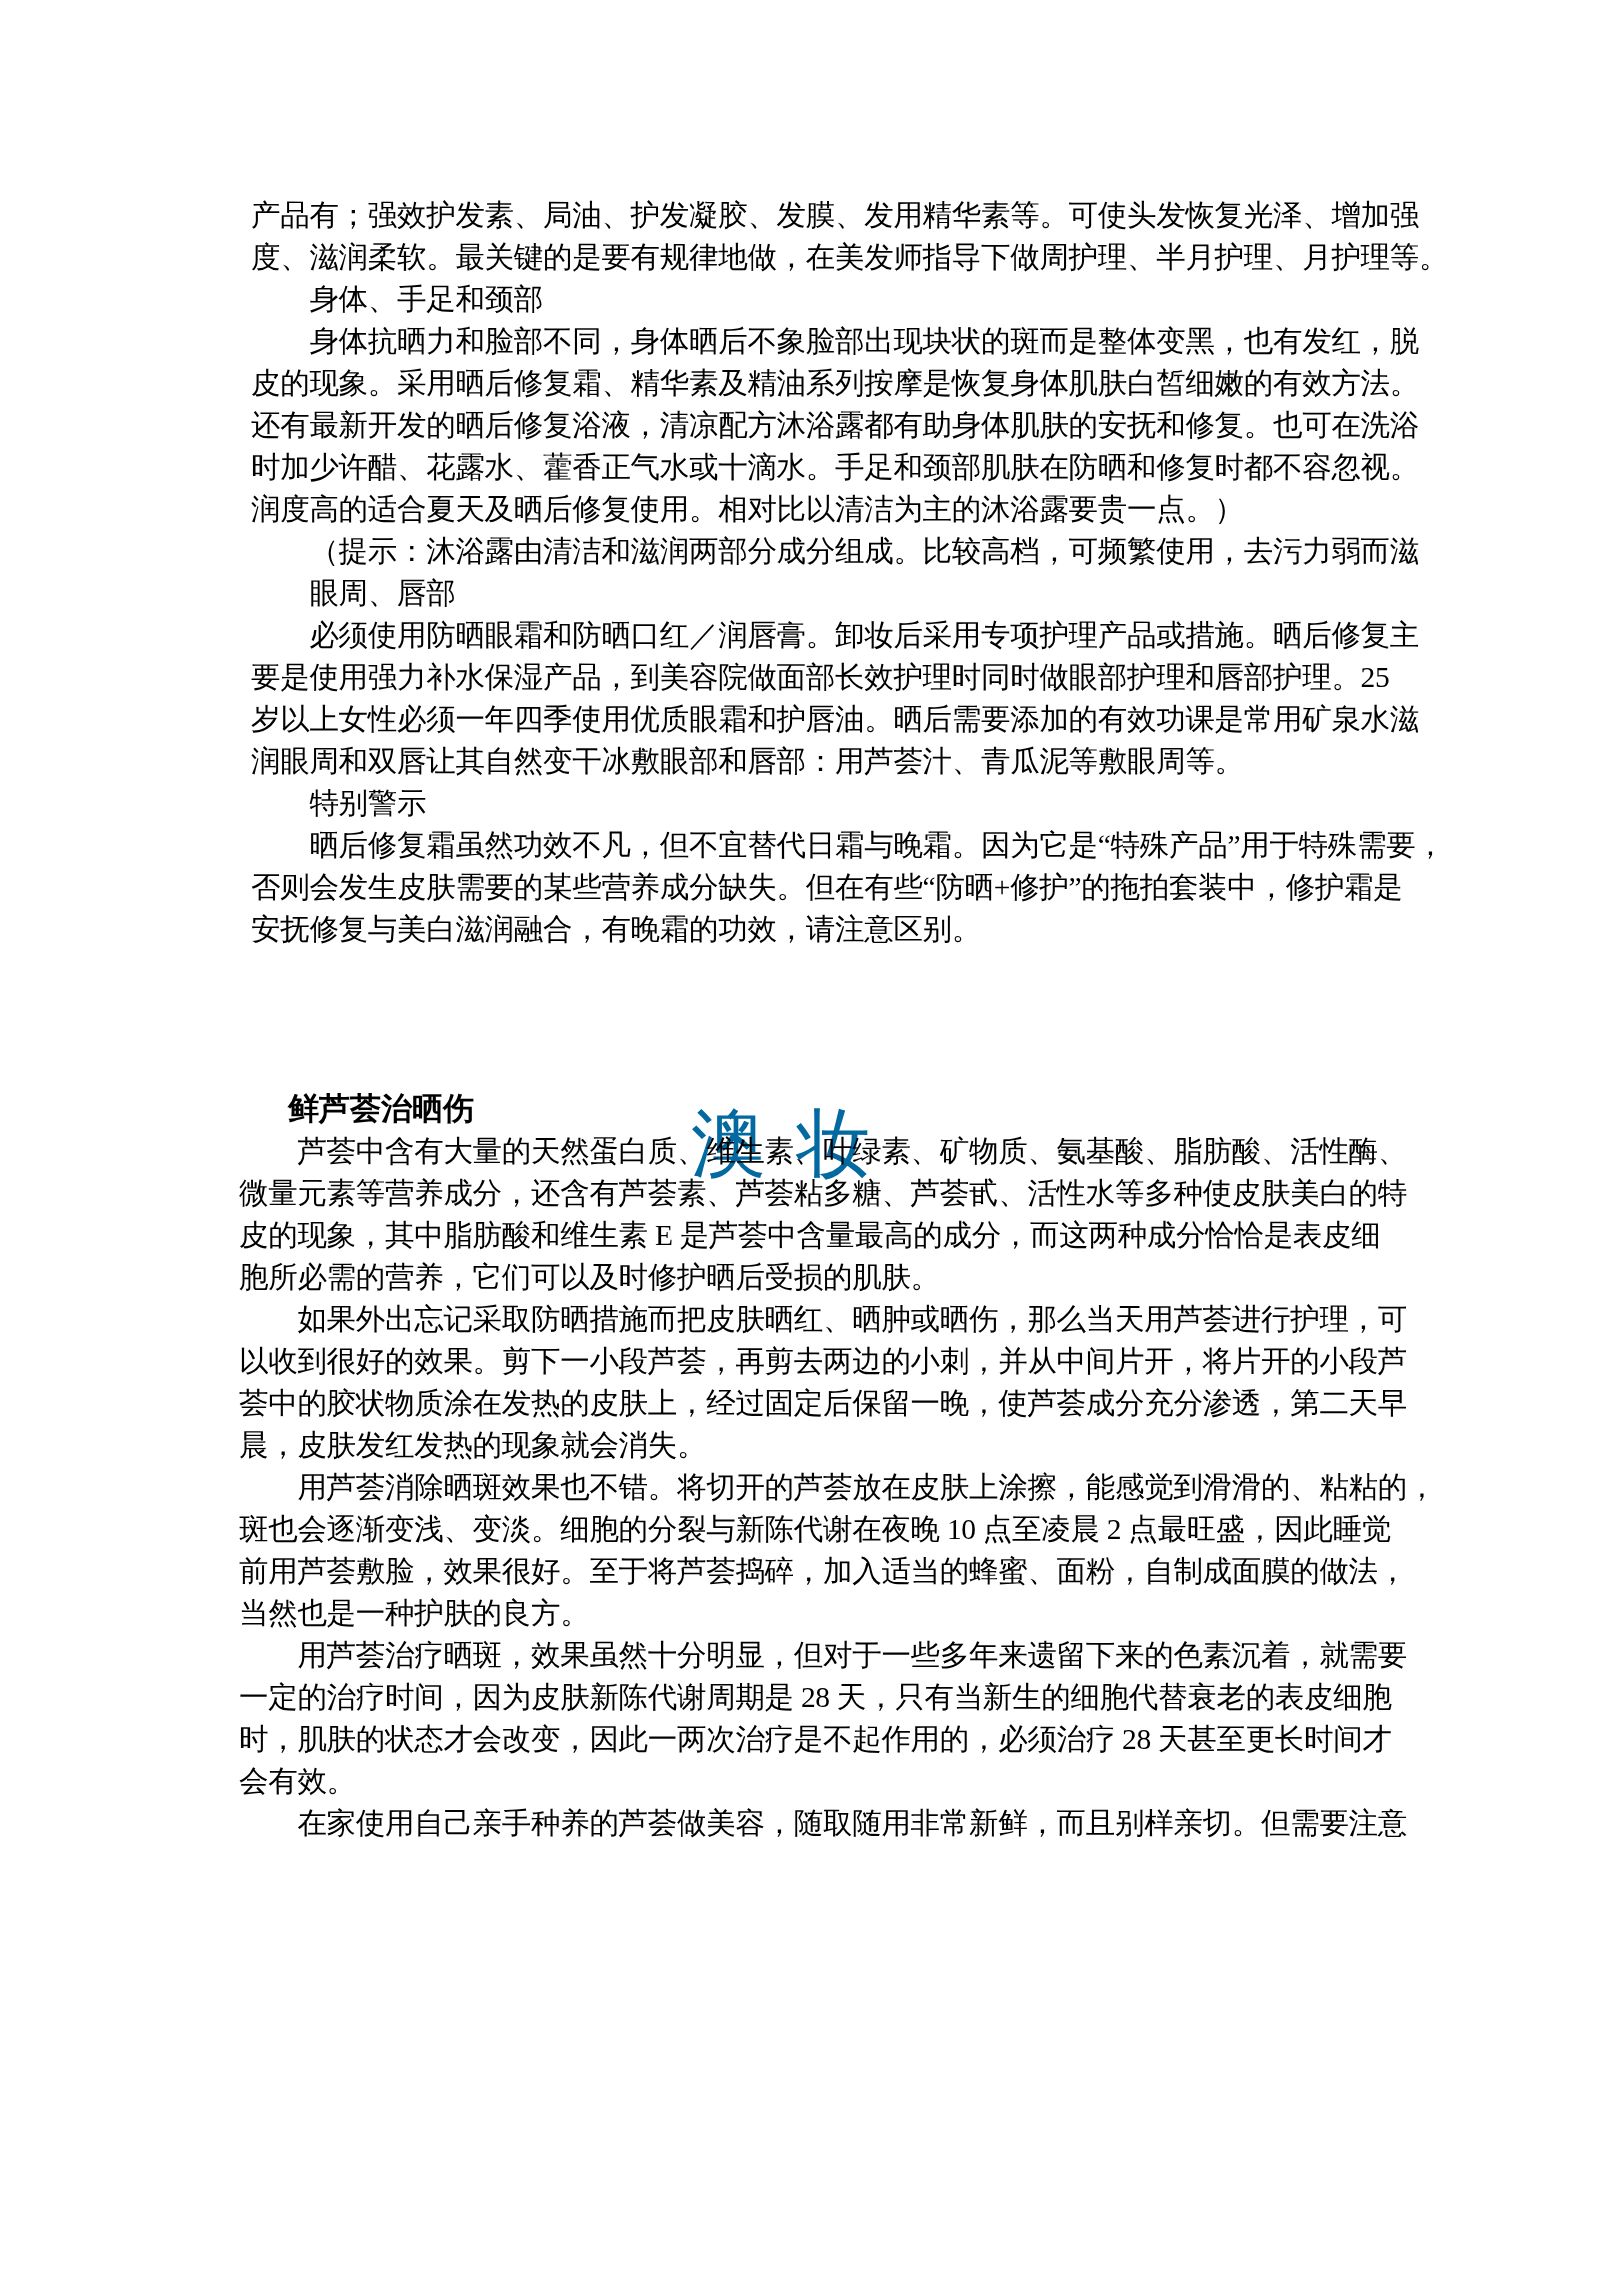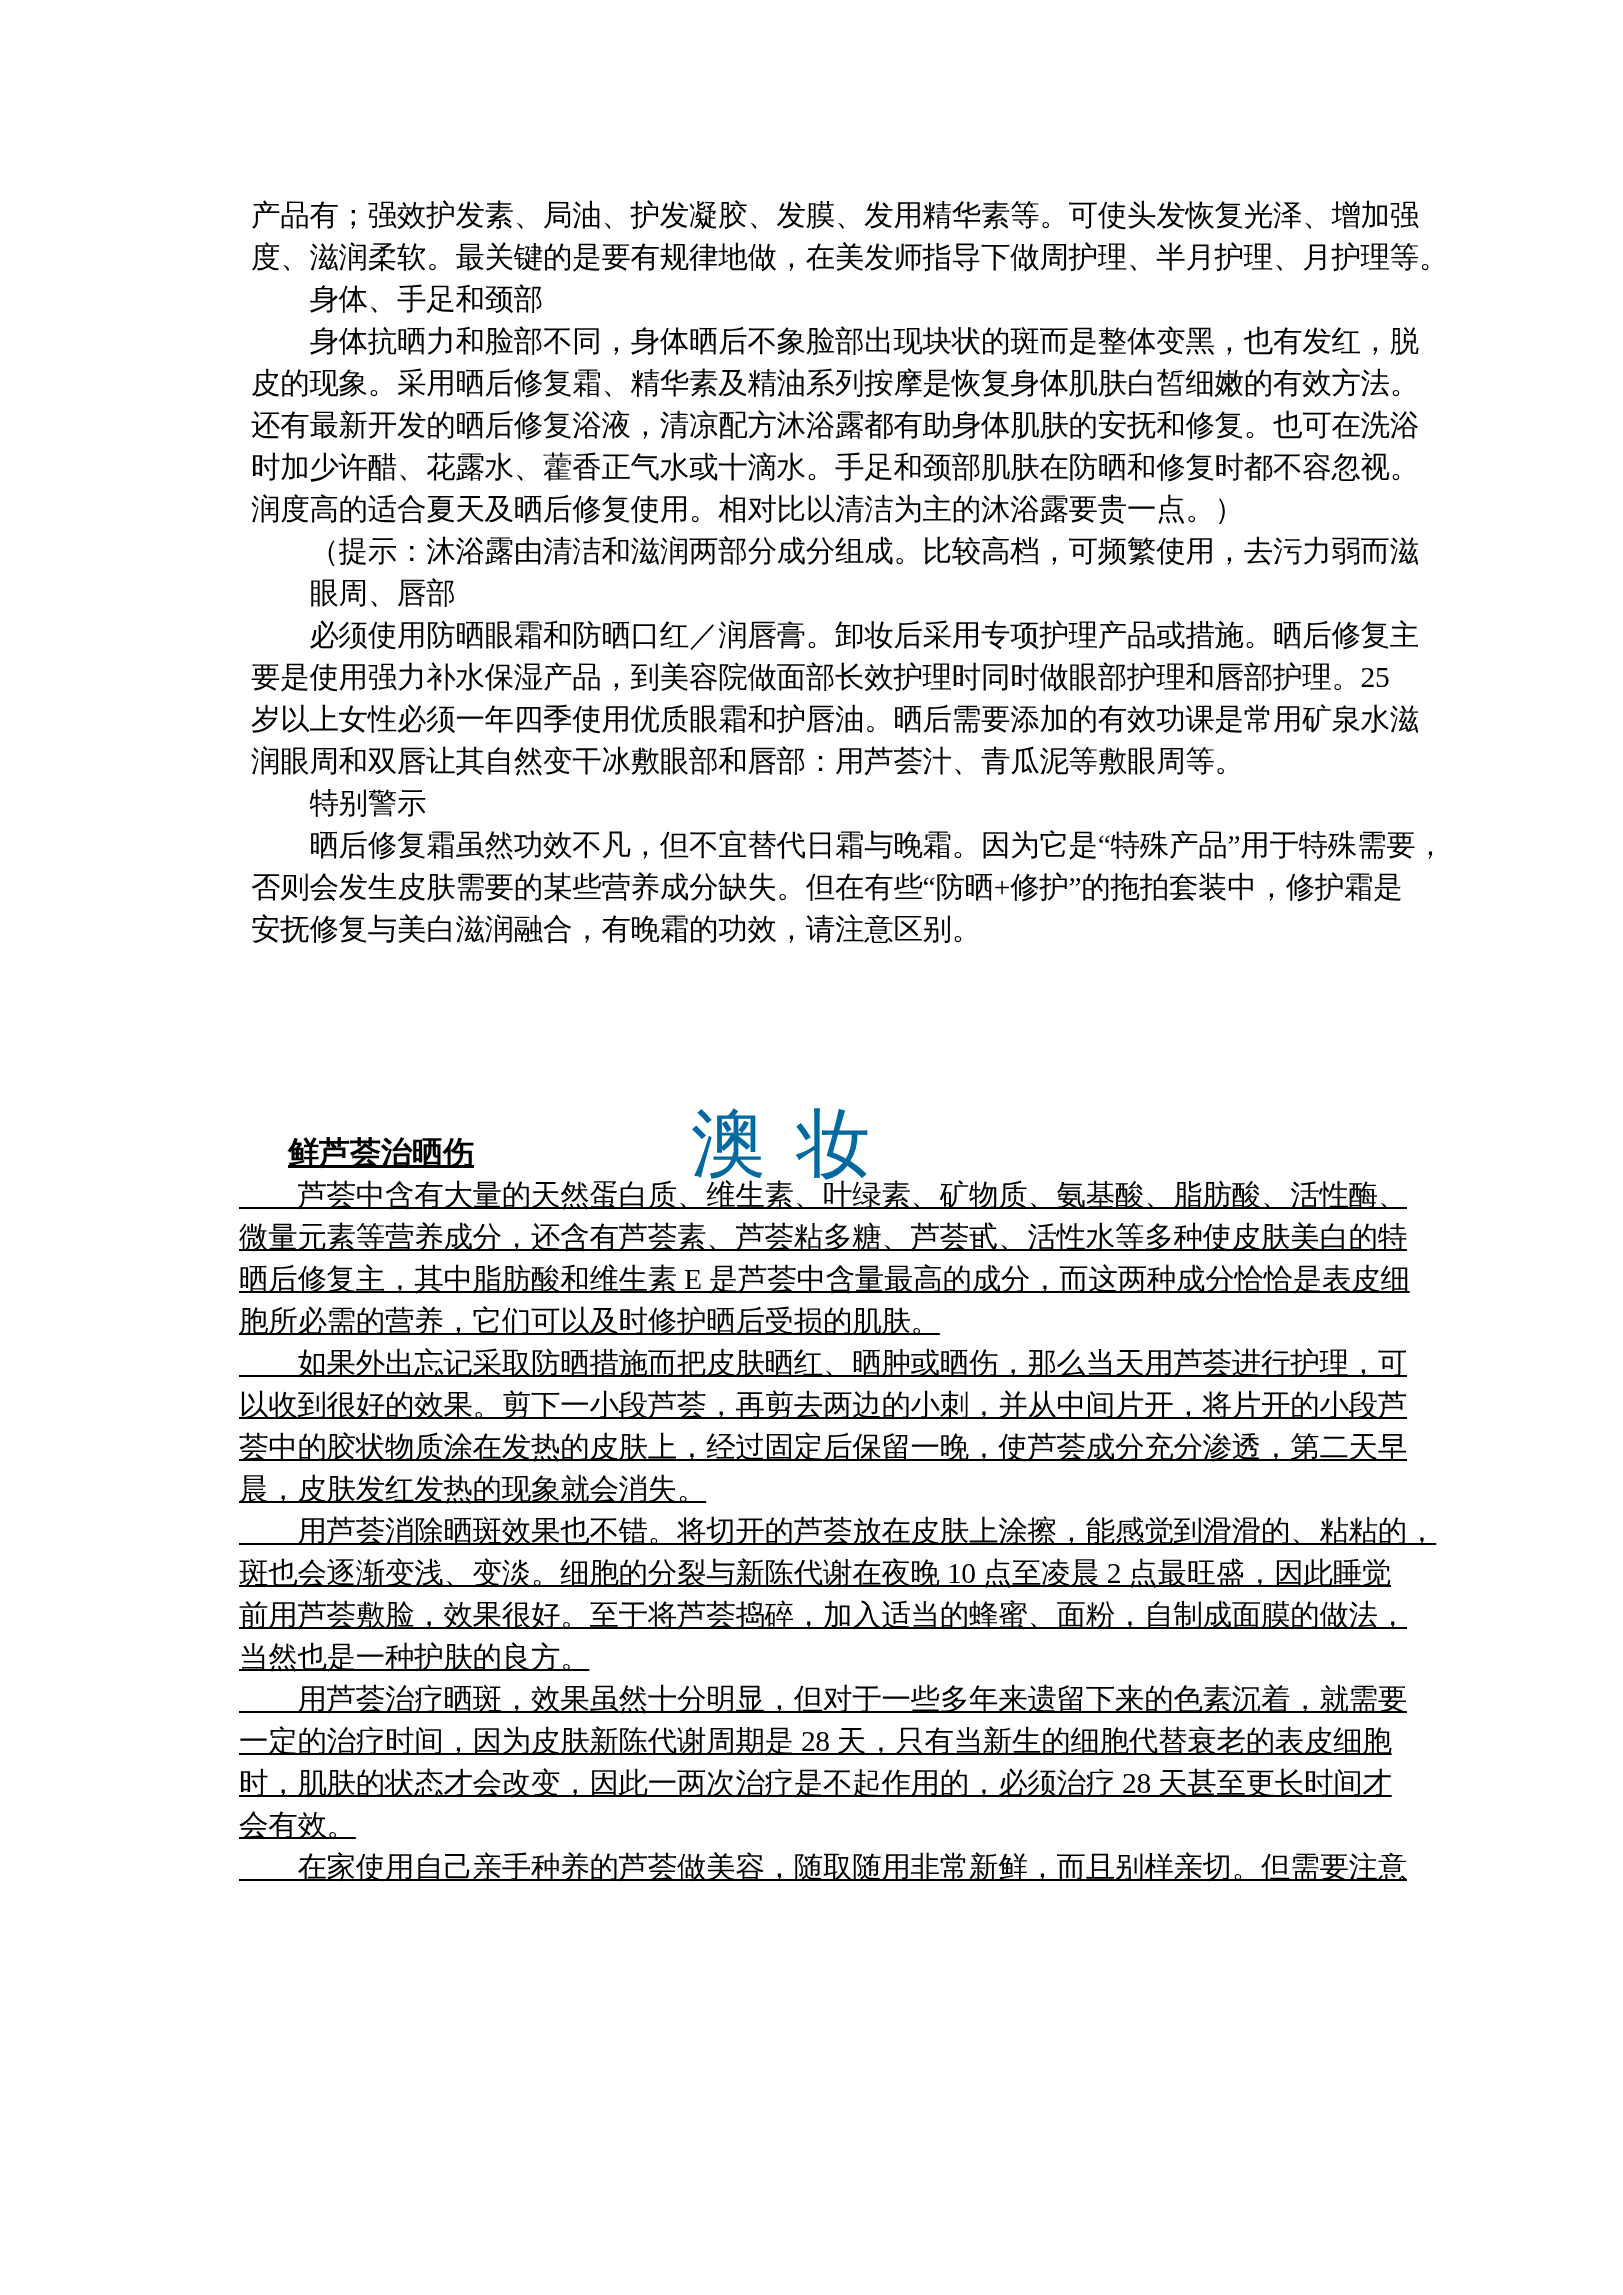--- a/index.html
+++ b/index.html
@@ -16,21 +16,21 @@
     font-family: "Liberation Serif", "DejaVu Serif", serif;
     color: #000000;
   }
   .textblock {
     position: absolute;
     left: 239px;
     width: 1185px;
     z-index: 1;
   }
   .sec1 { top: 194px; margin-left: 12px; }
-  .sec2 { top: 1131px; text-decoration: underline; }
+  .sec2 { top: 1087px; }
   .line {
     font-size: 29.5px;
     line-height: 42px;
     letter-spacing: -0.3px;
     white-space: pre;
   }
   .section-heading {
     font-size: 31px;
     line-height: 43px;
     font-weight: bold;
@@ -76,21 +76,21 @@
       <div class="line">　　晒后修复霜虽然功效不凡，但不宜替代日霜与晚霜。因为它是“特殊产品”用于特殊需要，</div>
       <div class="line">否则会发生皮肤需要的某些营养成分缺失。但在有些“防晒+修护”的拖拍套装中，修护霜是</div>
       <div class="line">安抚修复与美白滋润融合，有晚霜的功效，请注意区别。</div>
     </div>
 
   <div class="textblock sec2">
     <div class="section-heading">鲜芦荟治晒伤</div>
     <div>
         <div class="line">　　芦荟中含有大量的天然蛋白质、维生素、叶绿素、矿物质、氨基酸、脂肪酸、活性酶、</div>
         <div class="line">微量元素等营养成分，还含有芦荟素、芦荟粘多糖、芦荟甙、活性水等多种使皮肤美白的特</div>
-        <div class="line">晒后修复主，其中脂肪酸和维生素 E 是芦荟中含量最高的成分，而这两种成分恰恰是表皮细</div>
+        <div class="line">皮的现象，其中脂肪酸和维生素 E 是芦荟中含量最高的成分，而这两种成分恰恰是表皮细</div>
         <div class="line">胞所必需的营养，它们可以及时修护晒后受损的肌肤。</div>
         <div class="line">　　如果外出忘记采取防晒措施而把皮肤晒红、晒肿或晒伤，那么当天用芦荟进行护理，可</div>
         <div class="line">以收到很好的效果。剪下一小段芦荟，再剪去两边的小刺，并从中间片开，将片开的小段芦</div>
         <div class="line">荟中的胶状物质涂在发热的皮肤上，经过固定后保留一晚，使芦荟成分充分渗透，第二天早</div>
         <div class="line">晨，皮肤发红发热的现象就会消失。</div>
         <div class="line">　　用芦荟消除晒斑效果也不错。将切开的芦荟放在皮肤上涂擦，能感觉到滑滑的、粘粘的，</div>
         <div class="line">斑也会逐渐变浅、变淡。细胞的分裂与新陈代谢在夜晚 10 点至凌晨 2 点最旺盛，因此睡觉</div>
         <div class="line">前用芦荟敷脸，效果很好。至于将芦荟捣碎，加入适当的蜂蜜、面粉，自制成面膜的做法，</div>
         <div class="line">当然也是一种护肤的良方。</div>
         <div class="line">　　用芦荟治疗晒斑，效果虽然十分明显，但对于一些多年来遗留下来的色素沉着，就需要</div>

